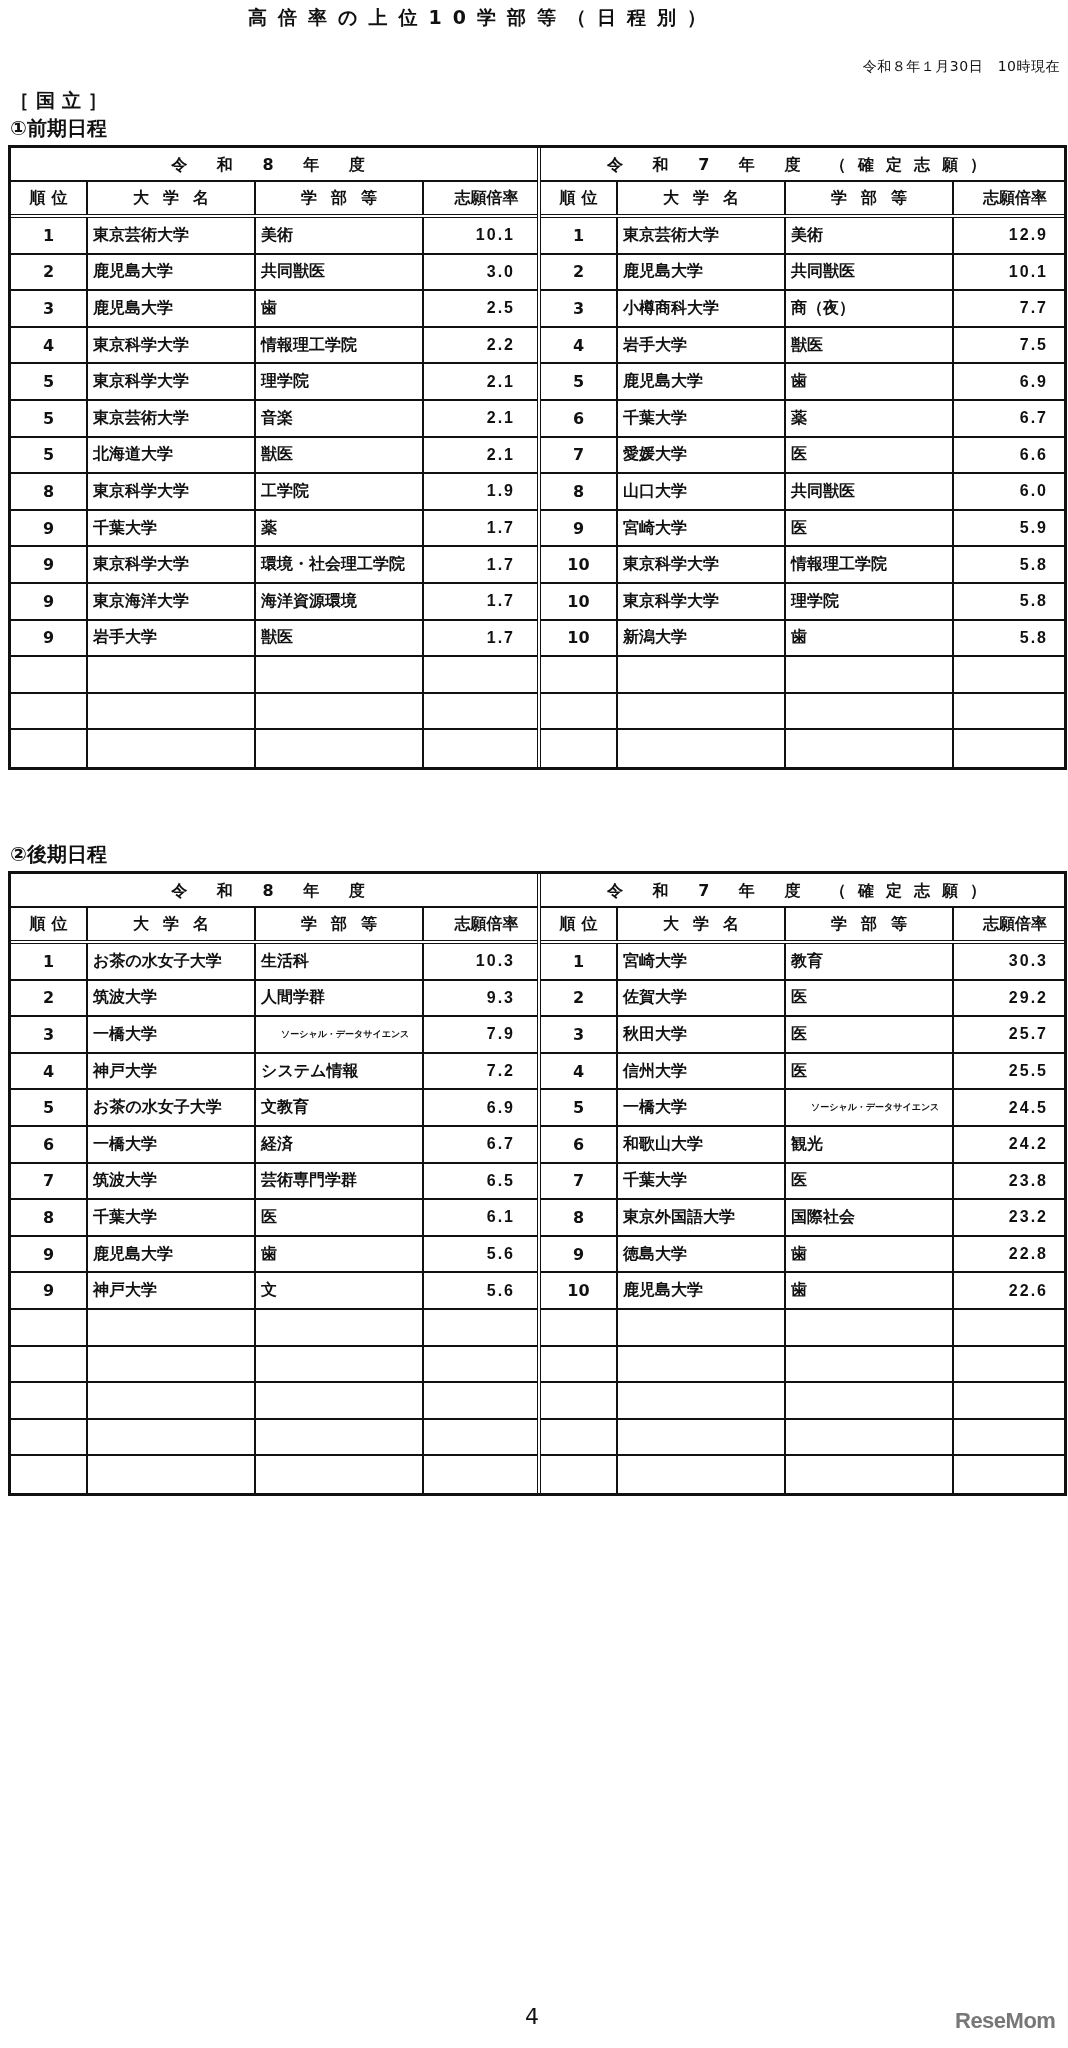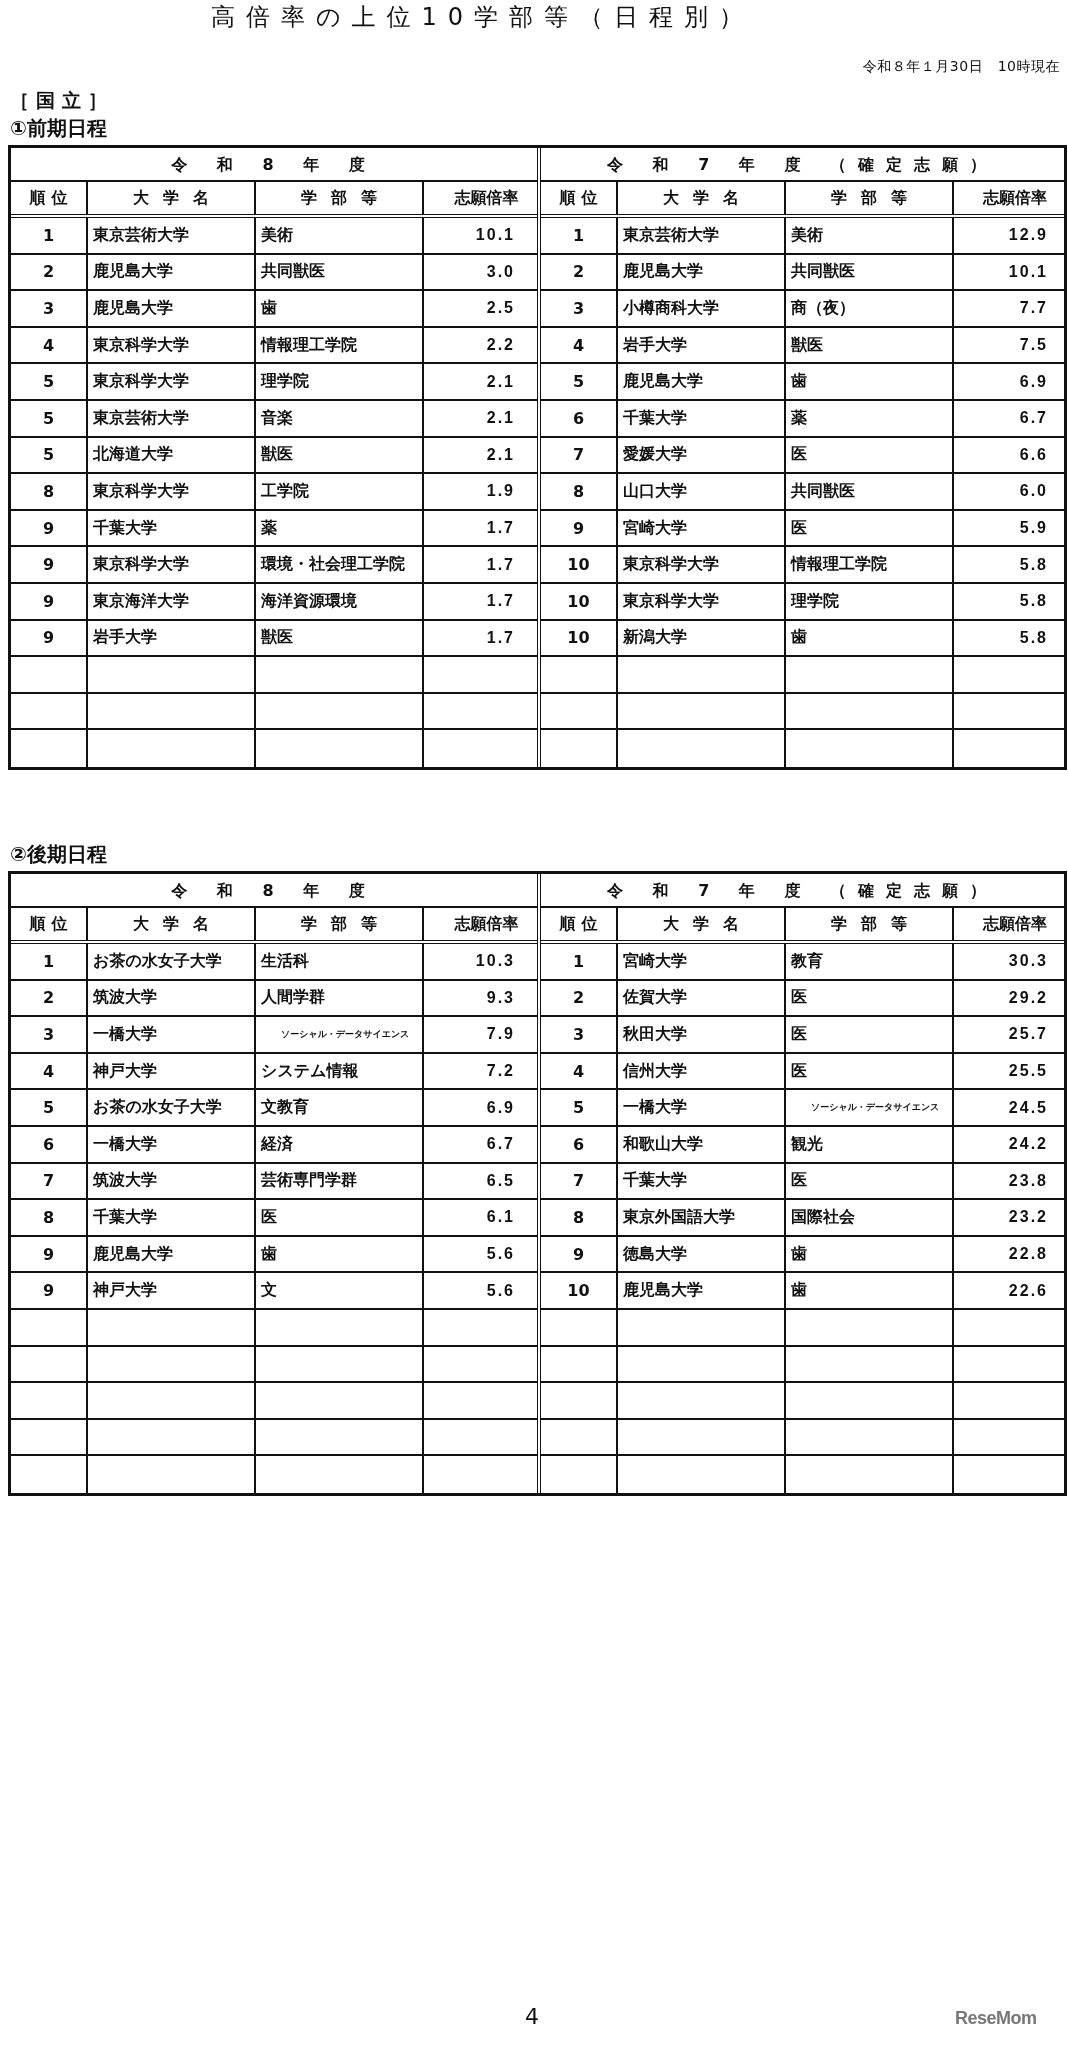--- a/index.html
+++ b/index.html
@@ -3,21 +3,21 @@
 <meta charset="utf-8">
 <style>
   html, body { margin:0; padding:0; background:#ffffff; }
   body {
     width:1068px; height:2048px; position:relative; overflow:hidden;
     font-family: "DejaVu Sans", "Liberation Sans", sans-serif;
     color:#111;
   }
   .title {
     position:absolute; top:0; left:0; width:965px; text-align:center;
-    font-size:24px; font-weight:normal; letter-spacing:11px; line-height:34px;
+    font-size:19px; font-weight:bold; letter-spacing:11px; line-height:34px;
   }
   .asof {
     position:absolute; top:56px; right:8px; font-size:14px; line-height:20px;
     letter-spacing:0.5px;
   }
   .category {
     position:absolute; top:82px; left:10px; font-size:19px; font-weight:bold;
     letter-spacing:7px; line-height:24px;margin-top:6px;
   }
   .section-title {
@@ -49,21 +49,21 @@
   .right .c-rate { padding-right:16px; }
   .col-head .cell { justify-content:center; padding:12px; font-size:16px; }
   .col-head .c-univ, .col-head .c-fac { letter-spacing:14px; text-indent:14px; }
   .col-head .c-rank { letter-spacing:6px; text-indent:6px; }
   .col-head .c-rate { letter-spacing:0; padding-right:0; font-family:"DejaVu Sans",sans-serif; }
   .fac-small { font-size:9px; letter-spacing:0;padding-left:25px; }
   .page-num {
     position:absolute; top:2004px; left:525px; font-size:22px; line-height:26px;
   }
   .logo {
-    position:absolute; top:2008px; left:955px; font-size:18px; font-weight:bold;
+    position:absolute; top:2008px; left:955px; font-size:22px; font-weight:bold;
     color:#777; font-family:"Liberation Sans", sans-serif; letter-spacing:-0.5px;
   }
 </style>
 </head>
 <body>
 
 <div class="title">高倍率の上位10学部等（日程別）</div>
 <div class="asof">令和８年１月30日　10時現在</div>
 <div class="category">［国立］</div>
 

